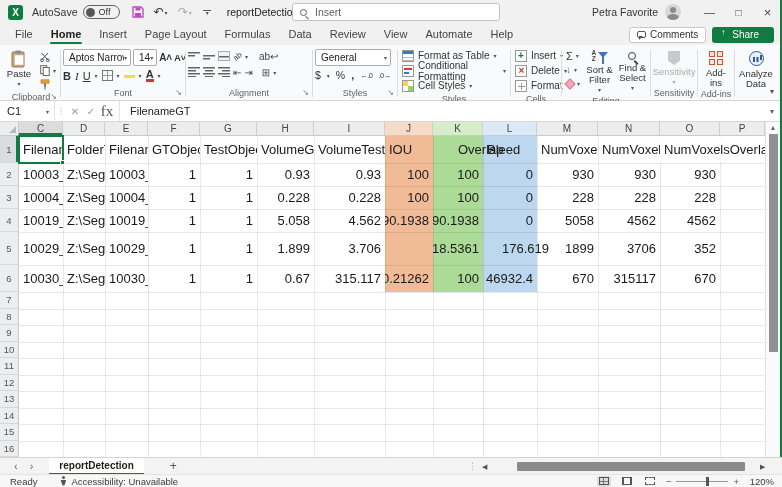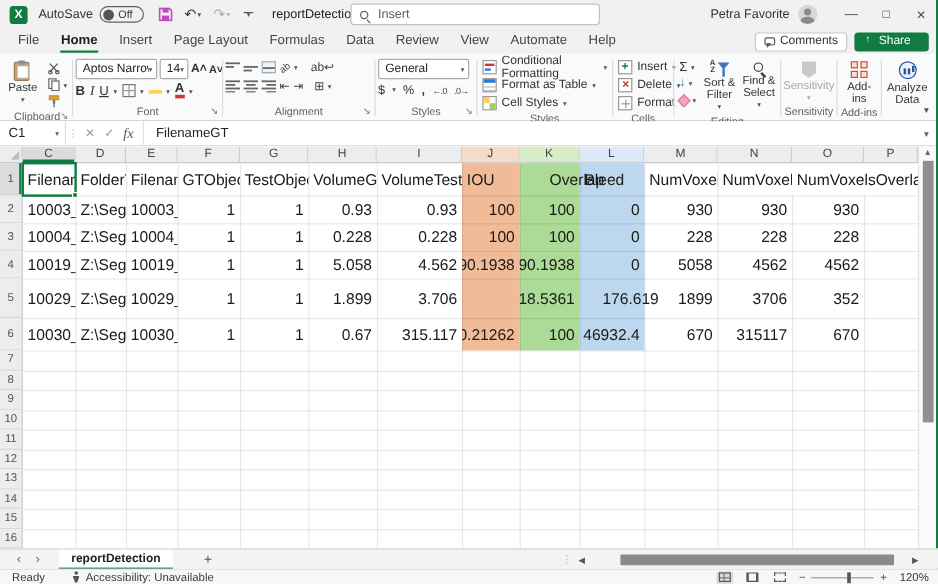--- a/index.html
+++ b/index.html
@@ -122,21 +122,21 @@
   .analyze-ic::before { content:""; position:absolute; left:3px; bottom:3px; width:2px; height:5px; background:#2B579A; box-shadow:3.5px 0 0 #2B579A, 7px -2px 0 #2B579A; }
   .ribbon-collapse { position:absolute; right:8px; bottom:4px; font-size:8px; color:#555; }
   .gray { color:#A9A9A9 !important; }
 
   
   .fbar { position:absolute; left:0; top:101px; width:782px; height:21px; background:#fff; border-bottom:1px solid #D8D8D8; display:flex; align-items:center; font-size:11px; color:#222; }
   .namebox { width:55px; height:100%; display:flex; align-items:center; padding-left:7px; border-right:1px solid #E2E2E2; }
   .namebox .dd { margin-left:auto; margin-right:5px; }
   .fsplit { width:12px; text-align:center; color:#B5B5B5; font-size:9px; letter-spacing:0; }
   .fbtn { width:16px; text-align:center; color:#9A9A9A; font-size:10px; }
-  .fx { font-style:italic; font-family:"Liberation Serif",serif; color:#555; font-size:12px; }
+  .fx { font-family:"Liberation Serif",serif; color:#555; font-size:15px; }
   .finput { flex:1; padding-left:10px; border-left:1px solid #E2E2E2; margin-left:4px; height:100%; display:flex; align-items:center; }
   .fexpand { width:20px; text-align:center; color:#666; font-size:8px; }
 
   
   .sheet { position:absolute; left:0; top:122px; width:765px; height:335px; background:#fff; overflow:hidden; }
   .corner { position:absolute; left:0; top:0; width:19px; height:14px; background:#ECEDEF; border-right:1px solid #C8CACC; border-bottom:1px solid #C8CACC; }
   .corner::after { content:""; position:absolute; right:2px; bottom:2px; border-left:7px solid transparent; border-bottom:7px solid #B9BBBD; }
   .colhdr { position:absolute; top:0; height:14px; background:#ECEDEF; border-right:1px solid #CDCFD1; border-bottom:1px solid #C8CACC; font-size:10px; color:#444; text-align:center; line-height:13px; }
   .colhdr.sel { background:#DADCDE; box-shadow:inset 0 -2px 0 #107C41; }
   .rowhdr { position:absolute; left:0; width:19px; background:#ECEDEF; border-right:1px solid #C8CACC; border-bottom:1px solid #D5D7D9; font-size:9.5px; color:#555; text-align:center; display:flex; align-items:center; justify-content:center; }
@@ -384,27 +384,27 @@
         <span>Styles</span>
         <span class="launch">↘</span>
       </div>
     </div>
 
     <div class="gsep"></div>
 
     <div class="rgroup" style="width:112px">
       <div class="rcontent styles-rows">
         <div class="rsm">
+          <span class="sicon fat"></span>
+          <span>Format as Table</span>
+            <span class="dd">▾</span>
+        </div>
+        <div class="rsm">
           <span class="sicon cf"></span>
           <span>Conditional Formatting</span>
-            <span class="dd">▾</span>
-        </div>
-        <div class="rsm">
-          <span class="sicon fat"></span>
-          <span>Format as Table</span>
             <span class="dd">▾</span>
         </div>
         <div class="rsm">
           <span class="sicon cs"></span>
           <span>Cell Styles</span>
             <span class="dd">▾</span>
         </div>
       </div>
       <div class="glabel"><span>Styles</span></div>
     </div>

